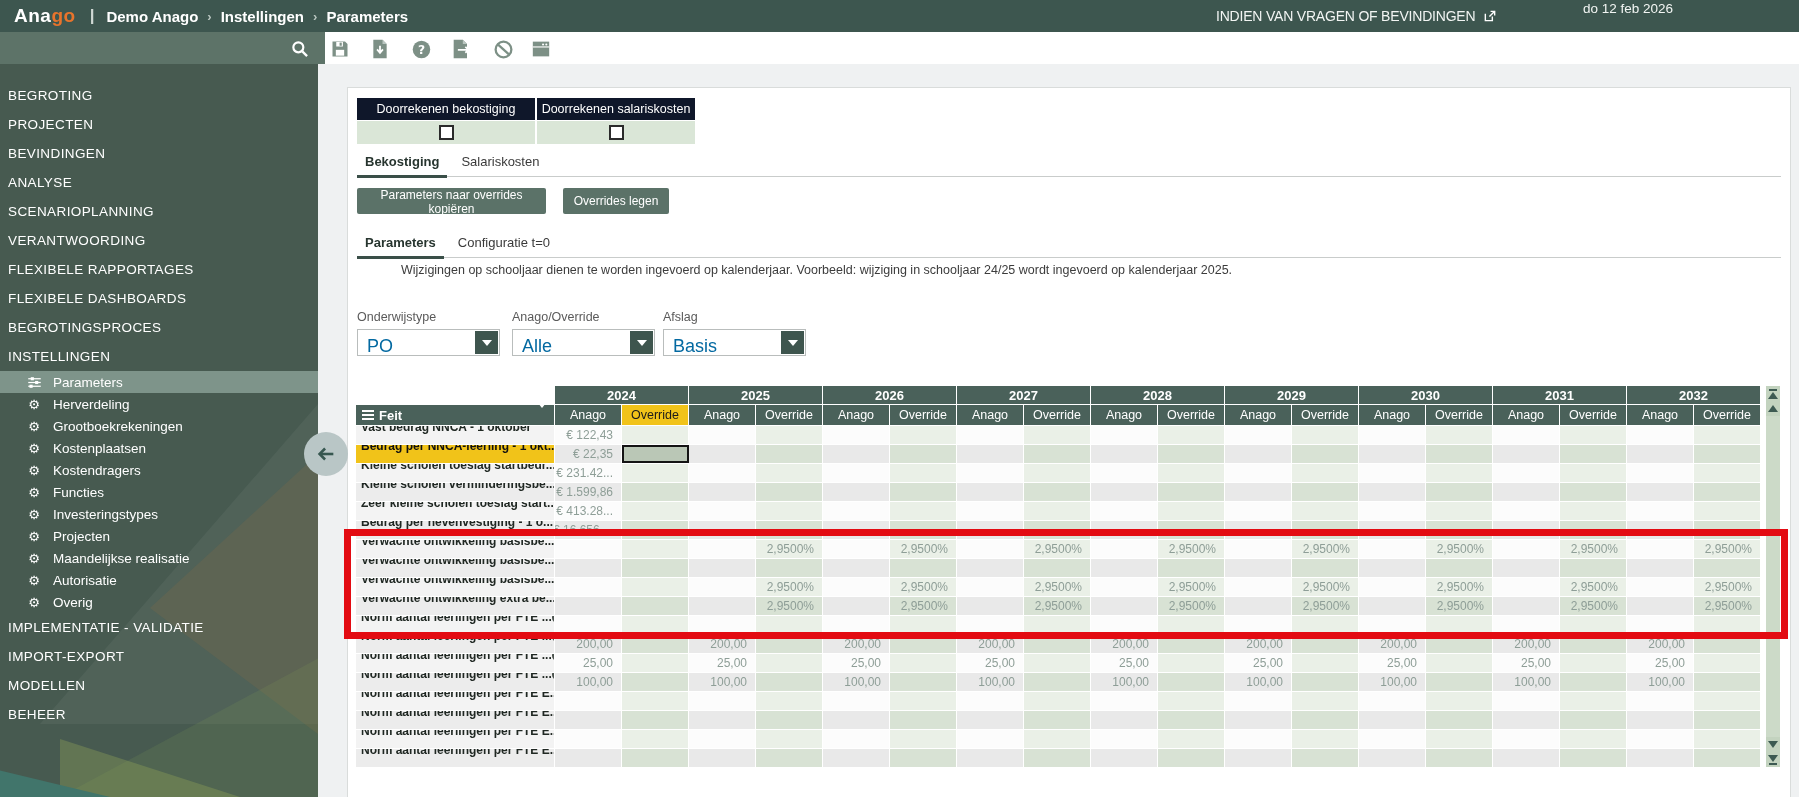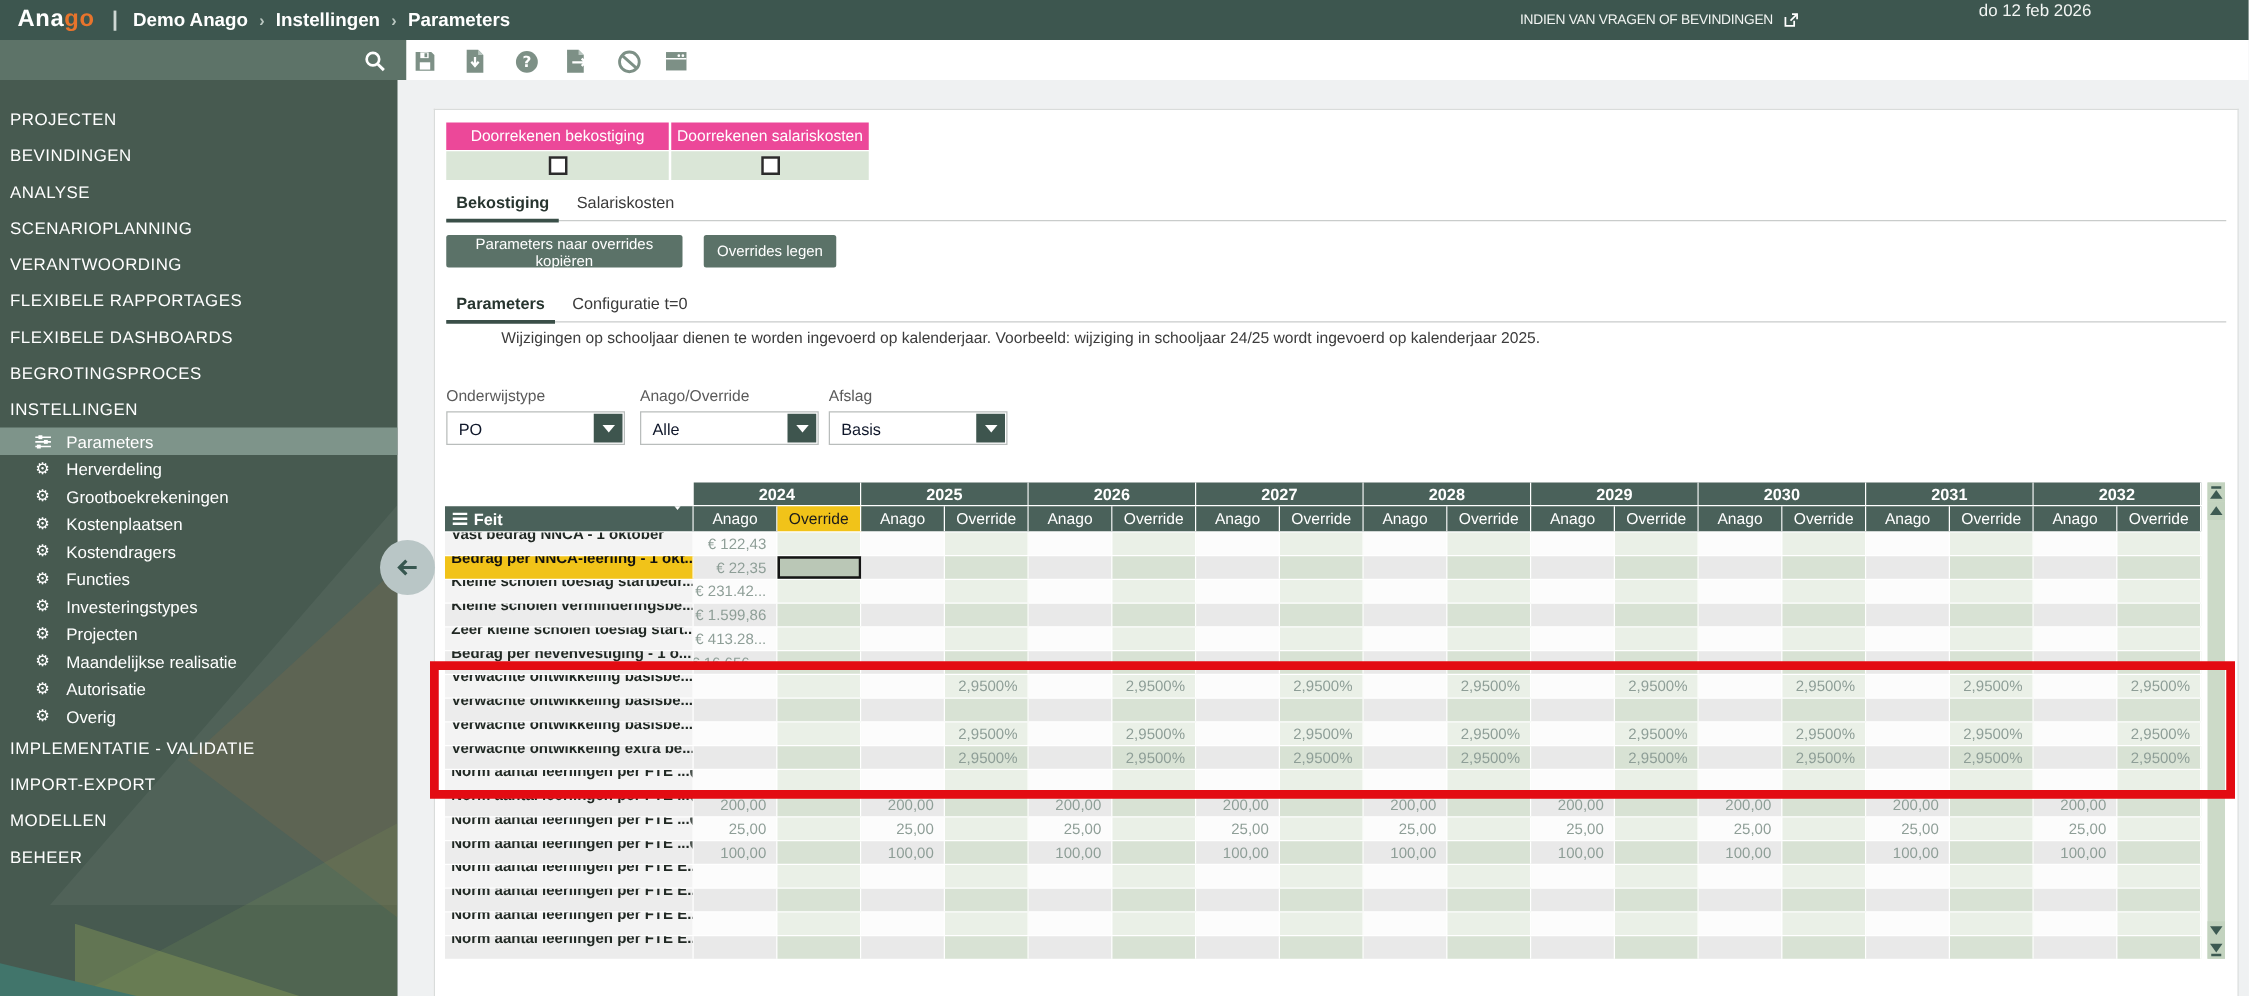--- a/index.html
+++ b/index.html
@@ -6,21 +6,21 @@
   html,body { width:1799px; height:797px; overflow:hidden; font-family:"Liberation Sans",sans-serif; background:#EFF1F2; }
   body { position:relative; }
 
   
   .topbar { position:absolute; left:0; top:0; width:1799px; height:32px; background:#3D564F; color:#fff; display:flex; align-items:center; }
   .logo { font-size:19px; font-weight:bold; margin-left:14px; letter-spacing:.5px; }
   .logo .go { color:#E8742C; }
   .tb-sep { margin:0 12px 0 14px; font-size:17px; color:#CFD8D4; font-weight:bold; }
   .crumbs { font-size:15px; font-weight:bold; display:flex; gap:9px; align-items:center; }
   .crumb-sep { color:#B9C6C0; font-size:13px; font-weight:bold; }
-  .tb-notice { position:absolute; left:1216px; top:0; height:32px; display:flex; align-items:center; gap:8px; font-size:11px; letter-spacing:-.2px; color:#F2F5F3; }
+  .tb-notice { position:absolute; left:1216px; top:0; height:32px; display:flex; align-items:center; gap:8px; font-size:14px; letter-spacing:-.2px; color:#F2F5F3; }
   .tb-date { position:absolute; left:1583px; top:0; height:16px; display:flex; align-items:center; font-size:13.5px; color:#F2F5F3; }
 
   
   .toolbar { position:absolute; left:0; top:32px; width:1799px; height:32px; background:#fff; }
   .toolbar-left { position:absolute; left:0; top:0; width:325px; height:32px; background:#5D7368; }
   .search-btn { position:absolute; left:290px; top:7px; width:20px; height:20px; cursor:pointer; }
   .tool-btn { position:absolute; top:5px; width:24px; height:24px; display:flex; align-items:center; justify-content:center; cursor:pointer; }
 
   
   .sidebar { position:absolute; left:0; top:64px; width:318px; height:733px; background:#475A50; overflow:hidden; color:#fff; }
@@ -36,42 +36,42 @@
   .sub-item .sub-ico { width:16px; margin-right:11px; display:flex; align-items:center; justify-content:center; font-size:13px; font-family:"DejaVu Sans",sans-serif; }
   .sub-item.active { background:#7E948A; }
 
   .collapse-circle { position:absolute; left:304px; top:432px; width:44px; height:44px; border-radius:50%; background:#B9C6C6; display:flex; align-items:center; justify-content:center; cursor:pointer; z-index:30; }
 
   
   .panel { position:absolute; left:347px; top:87px; width:1444px; height:710px; background:#fff; border:1px solid #D9DCDB; border-bottom:none; }
 
   .cbx-table { position:absolute; left:9px; top:10px; }
   .cbx-row { display:flex; }
-  .cbx-h { height:22px; background:#ec4899; color:#fff; font-size:12.5px; display:flex; align-items:center; justify-content:center; }
+  .cbx-h { height:22px; background:#0f172a; color:#fff; font-size:12.5px; display:flex; align-items:center; justify-content:center; }
   .cbx-b { height:23px; background:#DAE6D7; display:flex; align-items:center; justify-content:center; margin-top:1px; }
   .cbx-c1 { width:178px; margin-right:2px; }
   .cbx-c2 { width:158px; }
   .checkbox { width:15px; height:15px; background:#fff; border:2px solid #2B2B2B; cursor:pointer; }
 
   .tabs { position:absolute; left:9px; display:flex; border-bottom:1px solid #C9CCCB; }
   .tabs1 { top:62px; width:1424px; }
   .tabs2 { top:143px; width:1424px; }
   .tab { padding:4px 8px 6px 8px; font-size:13px; color:#3A3A3A; cursor:pointer; margin-right:6px; }
   .tab.active { font-weight:bold; color:#27352F; border-bottom:3px solid #3A4F48; margin-bottom:-2px; }
 
   .btn { position:absolute; height:26px; background:#5B7268; color:#fff; font-size:12px; border:none; border-radius:2px; cursor:pointer; font-family:"Liberation Sans",sans-serif; }
   .btn-copy { left:9px; top:100px; width:189px; }
   .btn-clear { left:215px; top:100px; width:106px; }
 
   .info-text { position:absolute; left:9px; top:175px; font-size:12.5px; color:#3C3C3C;margin-left:44px; }
 
   .filter { position:absolute; top:222px; width:143px; }
   .filter .flabel { font-size:12.5px; color:#5A5A5A; margin-bottom:5px; }
   .fselect { position:relative; width:143px; height:27px; border:1px solid #B9BDBC; background:#fff; cursor:pointer; }
-  .fselect .fval { position:absolute; left:9px; top:6px; font-size:13px; color:#0f172a; }
+  .fselect .fval { position:absolute; left:9px; top:6px; font-size:18px; color:#0369a1; }
   .fselect .fbtn { position:absolute; right:1px; top:1px; width:23px; height:23px; background:#3E554E; display:flex; align-items:center; justify-content:center; }
   .caret-down { width:0; height:0; border-left:5px solid transparent; border-right:5px solid transparent; border-top:6px solid #fff; }
 
   
   .ptable { position:absolute; left:8px; top:298px; width:1405px; }
   .trow { display:flex; margin-bottom:1px; }
   .tcell { height:18px; border-right:1px solid #fff; display:flex; align-items:center; overflow:hidden; white-space:nowrap; }
   .corner { width:199px; background:transparent; border-right:1px solid transparent; }
   .ycell { width:134px; height:18px; background:#4A615A; color:#fff; font-size:13px; justify-content:center; font-weight:bold; }
   .hrow .tcell { height:20px; }
@@ -175,20 +175,21 @@
   </div>
 </div>
 
 <div class="sidebar">
   <div class="sb-tri tri-light"></div>
   <div class="sb-tri tri-brown"></div>
   <div class="sb-tri tri-green"></div>
   <div class="sb-tri tri-olive"></div>
   <div class="sb-tri tri-teal"></div>
   <div class="nav" id="sidebar-nav">
+      <div class="nav-item">BEGROTING</div>
       <div class="nav-item">PROJECTEN</div>
       <div class="nav-item">BEVINDINGEN</div>
       <div class="nav-item">ANALYSE</div>
       <div class="nav-item">SCENARIOPLANNING</div>
       <div class="nav-item">VERANTWOORDING</div>
       <div class="nav-item">FLEXIBELE RAPPORTAGES</div>
       <div class="nav-item">FLEXIBELE DASHBOARDS</div>
       <div class="nav-item">BEGROTINGSPROCES</div>
       <div class="nav-item">INSTELLINGEN</div>
       <div class="sub-item active">

